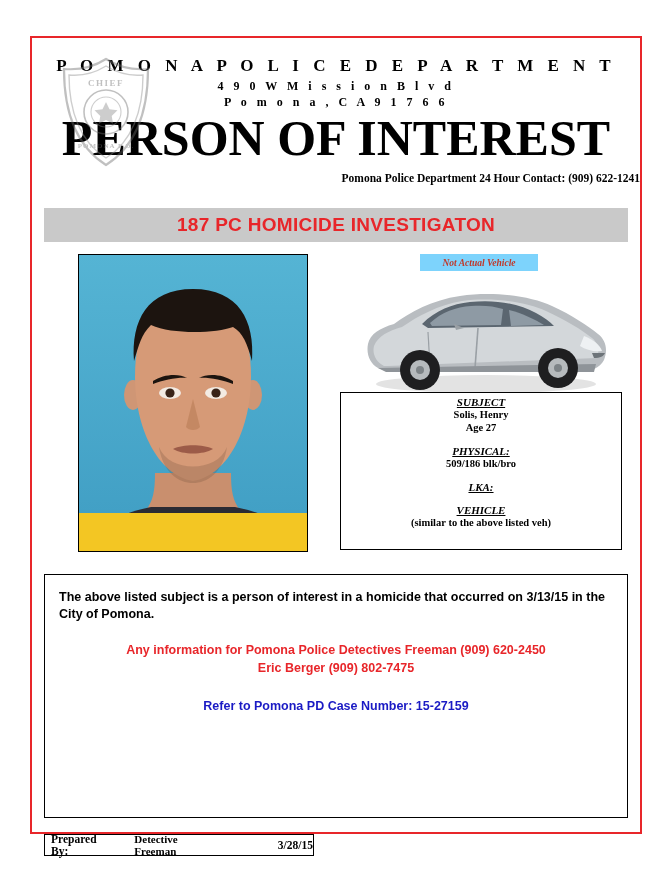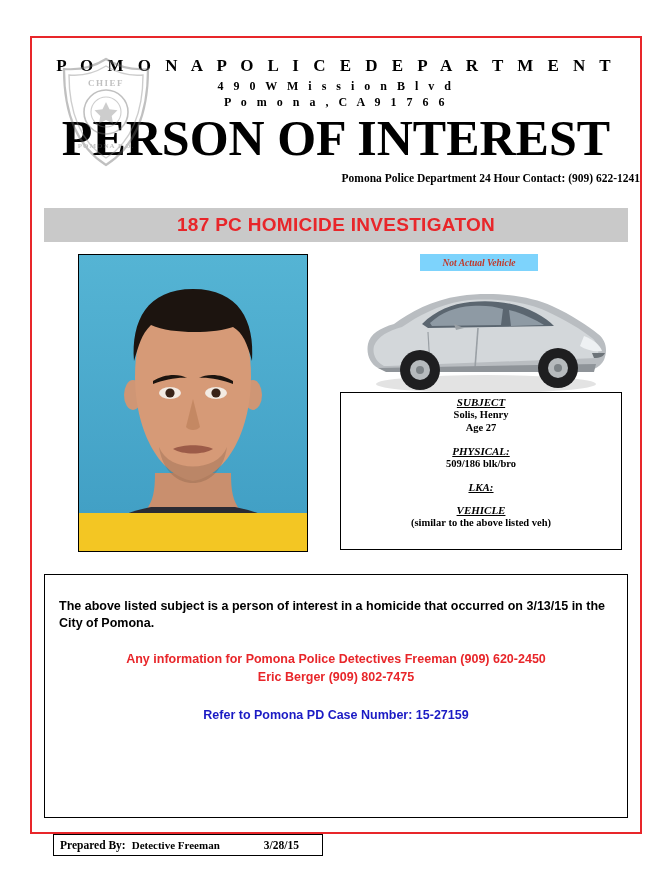--- a/index.html
+++ b/index.html
@@ -195,21 +195,21 @@
     color: #000;
     line-height: 13px;
   }
   .sb-gap { height: 9px; }
 
   
   .narrative-box {
     margin: 10px 12px 0 12px;
     height: 244px;
     border: 1px solid #000;
-    padding: 23px 14px;
+    padding: 14px 14px;
     box-sizing: border-box;
   }
   .narr-text {
     font-family: "Liberation Sans", sans-serif;
     font-weight: bold;
     font-size: 12.5px;
     color: #000;
     line-height: 17px;
   }
   .tips {
@@ -225,28 +225,29 @@
     margin-top: 22px;
     text-align: center;
     font-family: "Liberation Sans", sans-serif;
     font-weight: bold;
     font-size: 12.5px;
     color: #1a1ac4;
   }
 
   
   .footer-box {
-    margin: 16px 12px 0 21px;
+    margin: 16px 12px 0 12px;
     width: 270px;
     height: 22px;
     border: 1px solid #000;
     display: flex;
     align-items: center;
     padding-left: 6px;
     box-sizing: border-box;
+    gap: 12px;
   }
   .footer-label {
     font-family: "Liberation Serif", serif;
     font-weight: bold;
     font-size: 11.5px;
     color: #000;
   }
   .footer-value {
     font-family: "Liberation Serif", serif;
     font-weight: bold;

